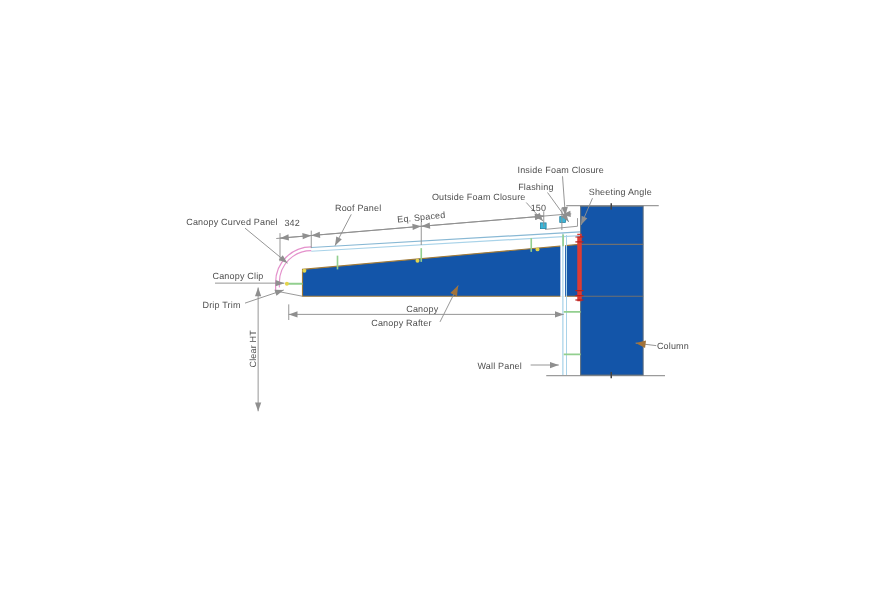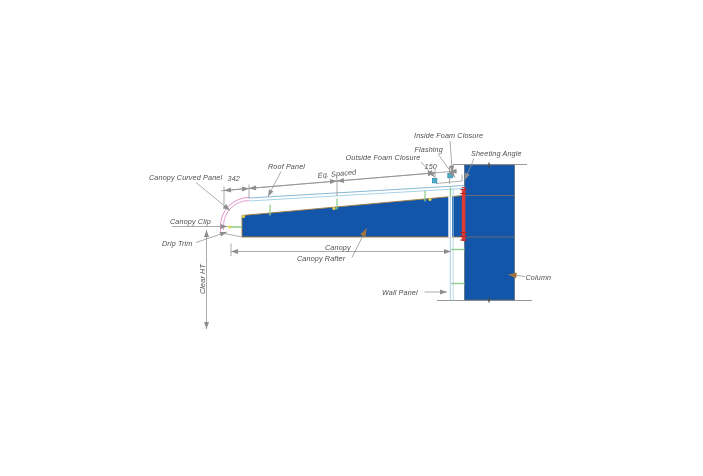--- a/index.html
+++ b/index.html
@@ -1,17 +1,17 @@
 <!DOCTYPE html>
 <html style="--bg: #ffffff; --steel-blue: #1355a9; --rafter-edge: #a07a38; --column-edge: #5f6d79; --red: #dd3b33; --red-dark: #b52320; --pink: #e492cc; --light-blue: #a9d3e9; --panel-edge-blue: #88b8d4; --green: #92cf8f; --yellow: #e4d44a; --cyan: #3ab6d9; --cyan-edge: #1f7f9f; --line-gray: #8f8f8f; --line-gray-light: #9b9b9b; --splice-gray: #707070; --text: #4f4f4f; --brown: #a2733a;"><head>
 <meta charset="utf-8">
 <style>
   html,body{margin:0;padding:0;background:#fff;}
   .stage{position:relative;width:703px;height:476px;background:var(--bg,#ffffff);overflow:hidden;
-         font-family:"Liberation Sans", sans-serif;font-style:italic;}
+         font-family:"Liberation Sans", sans-serif;}
   svg{position:absolute;left:0;top:0;}
   svg text{font-family:"Liberation Sans", sans-serif;font-size:7.2px;letter-spacing:.15px;
            fill:var(--text,#4f4f4f);}
 </style>
 </head>
 <body>
 
 <div class="stage">
 <svg width="703" height="476" viewBox="0 0 703 476" xmlns="http://www.w3.org/2000/svg">
   <defs>

